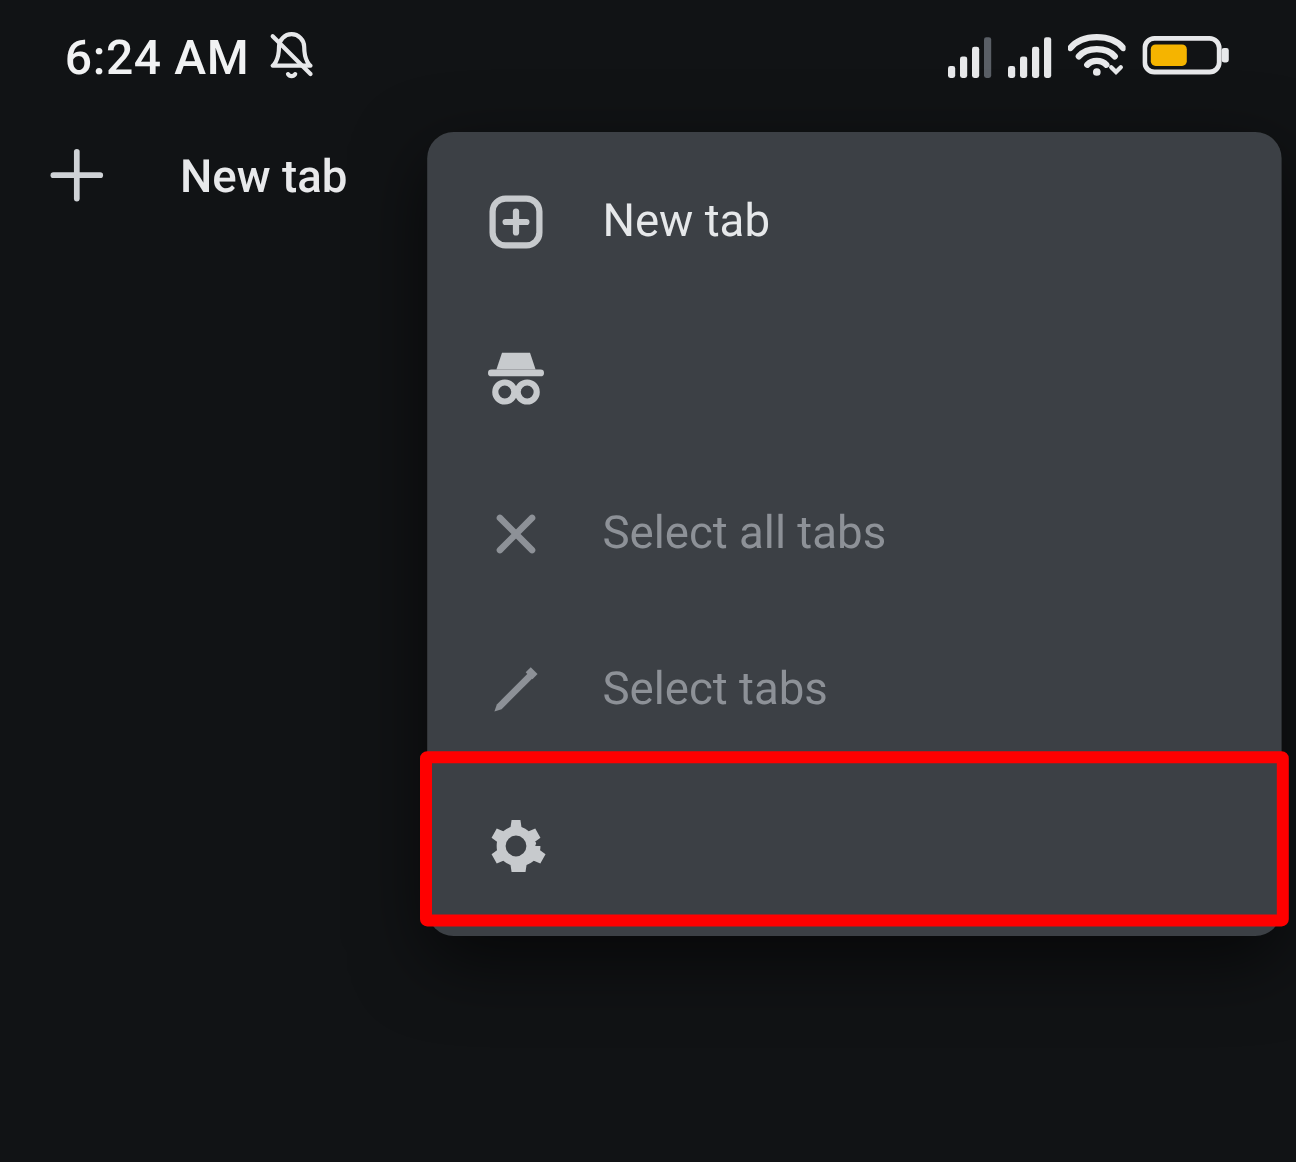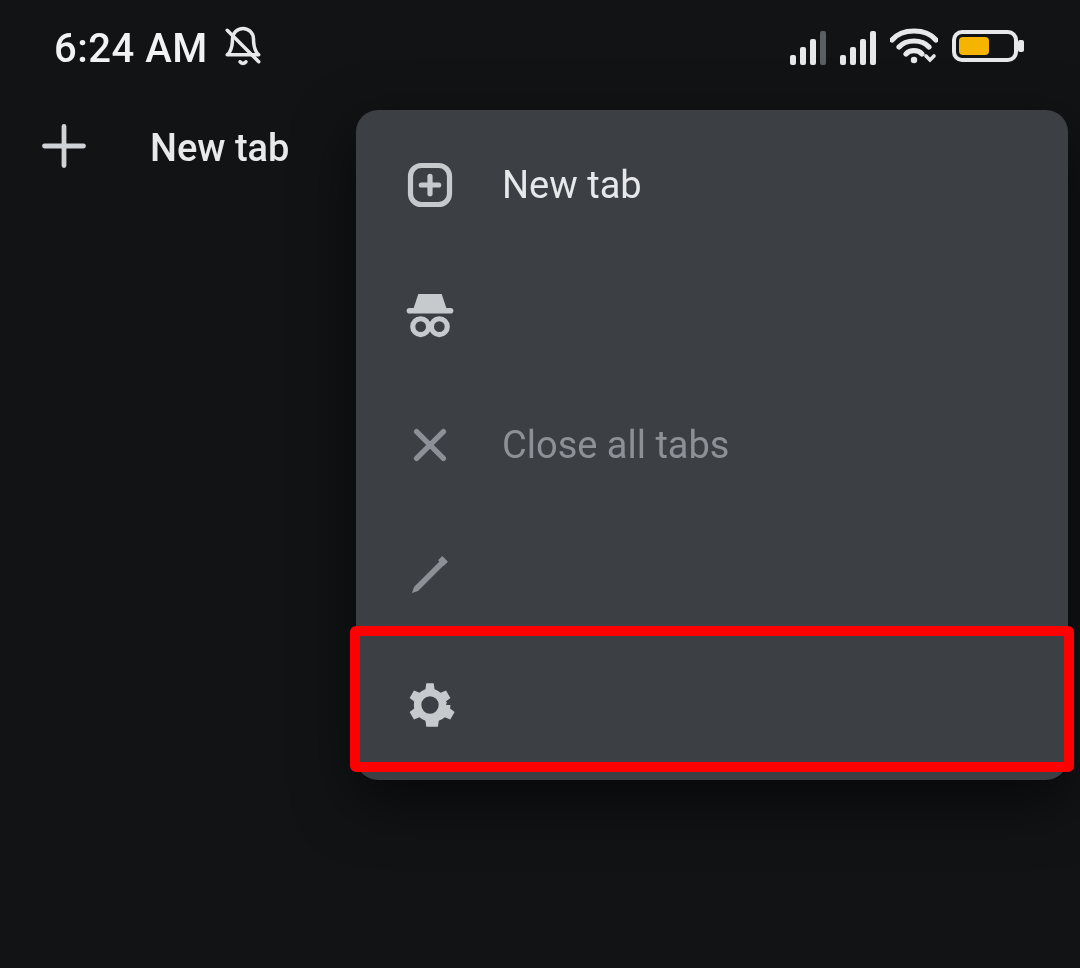--- a/index.html
+++ b/index.html
@@ -189,30 +189,31 @@
     </span>
   </div>
 
   <div class="menu-item disabled">
     <span class="mi-icon">
       <svg width="46" height="46" viewBox="0 0 24 24" fill="none" stroke="currentColor" stroke-width="2.8" stroke-linecap="round">
         <line x1="5" y1="5" x2="19" y2="19"></line>
         <line x1="19" y1="5" x2="5" y2="19"></line>
       </svg>
     </span>
-    <span class="mi-label">Close all tabs</span>
+    <span class="mi-label">Select all tabs</span>
   </div>
 
   <div class="menu-item disabled">
     <span class="mi-icon">
       <svg width="48" height="48" viewBox="0 0 24 24" fill="currentColor">
         <path d="M3 21 L6 20 L19 7 L17 5 L4 18 Z"></path>
         <rect x="16.5" y="3.5" width="4" height="3" transform="rotate(45 18.5 5)"></rect>
       </svg>
     </span>
+    <span class="mi-label">Select tabs</span>
   </div>
 
   <div class="menu-item">
     <span class="mi-icon">
       <svg width="52" height="52" viewBox="0 0 24 24" fill="currentColor">
         <path d="M12 8a4 4 0 1 0 0 8 4 4 0 0 0 0-8zm9.4 4c0 .6-.05 1.1-.14 1.6l2.1 1.6-2 3.5-2.5-1a8 8 0 0 1-2.8 1.6l-.4 2.7H10.3l-.4-2.7a8 8 0 0 1-2.8-1.6l-2.5 1-2-3.5 2.1-1.6c-.09-.5-.14-1-.14-1.6s.05-1.1.14-1.6L2.6 8.8l2-3.5 2.5 1a8 8 0 0 1 2.8-1.6l.4-2.7h3.4l.4 2.7a8 8 0 0 1 2.8 1.6l2.5-1 2 3.5-2.1 1.6c.9.5.14 1 .14 1.6z"></path>
       </svg>
     </span>
   </div>
 

